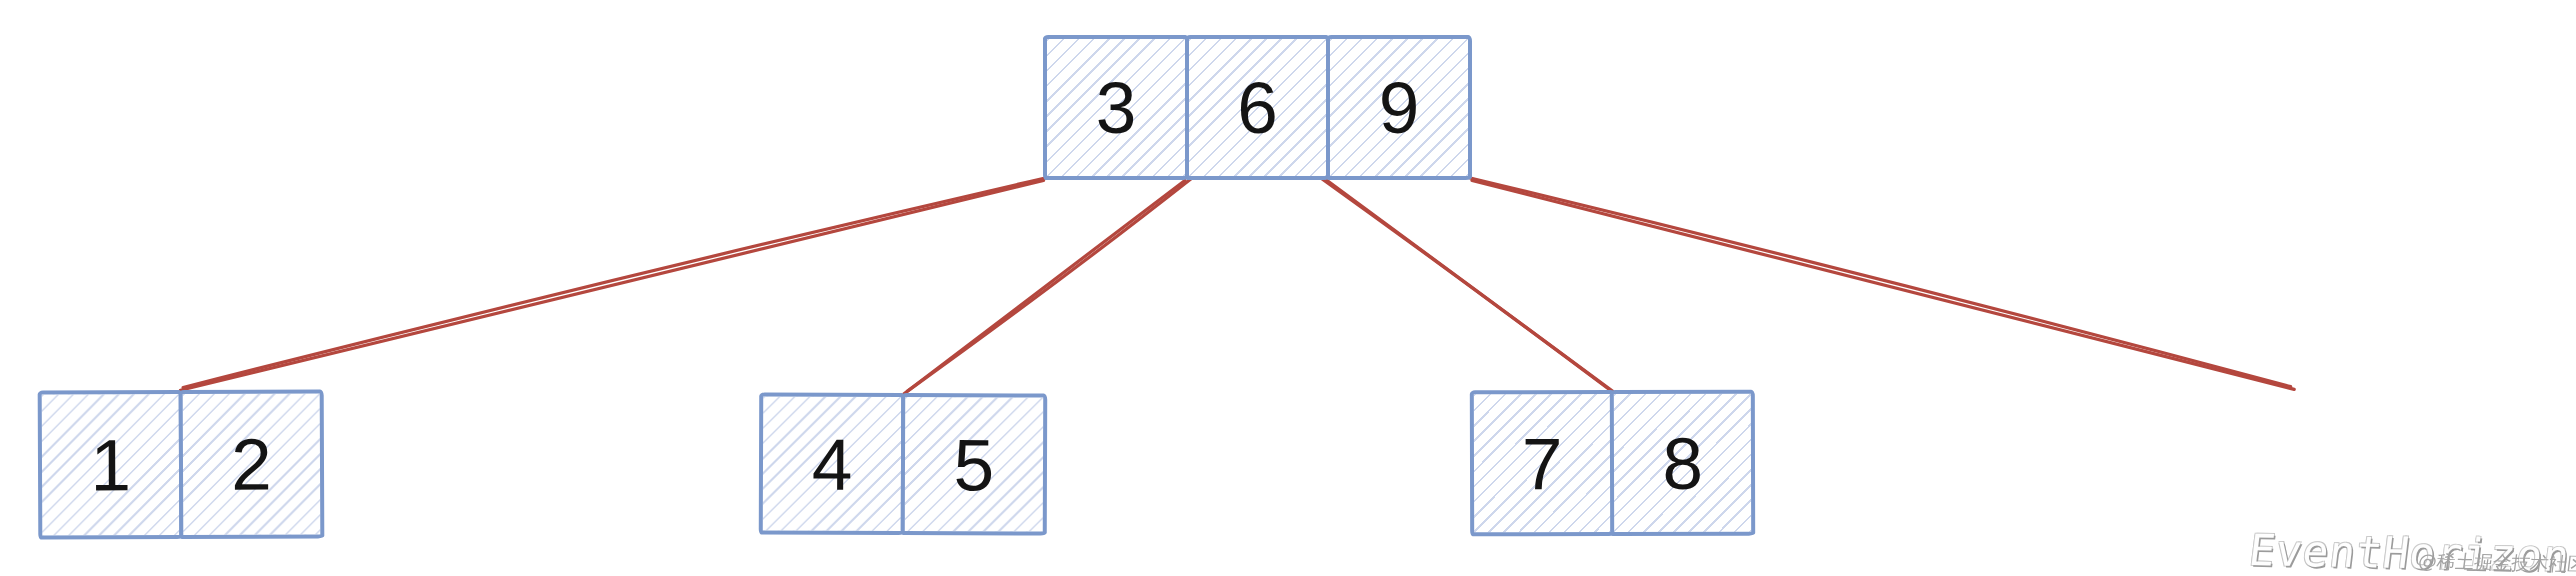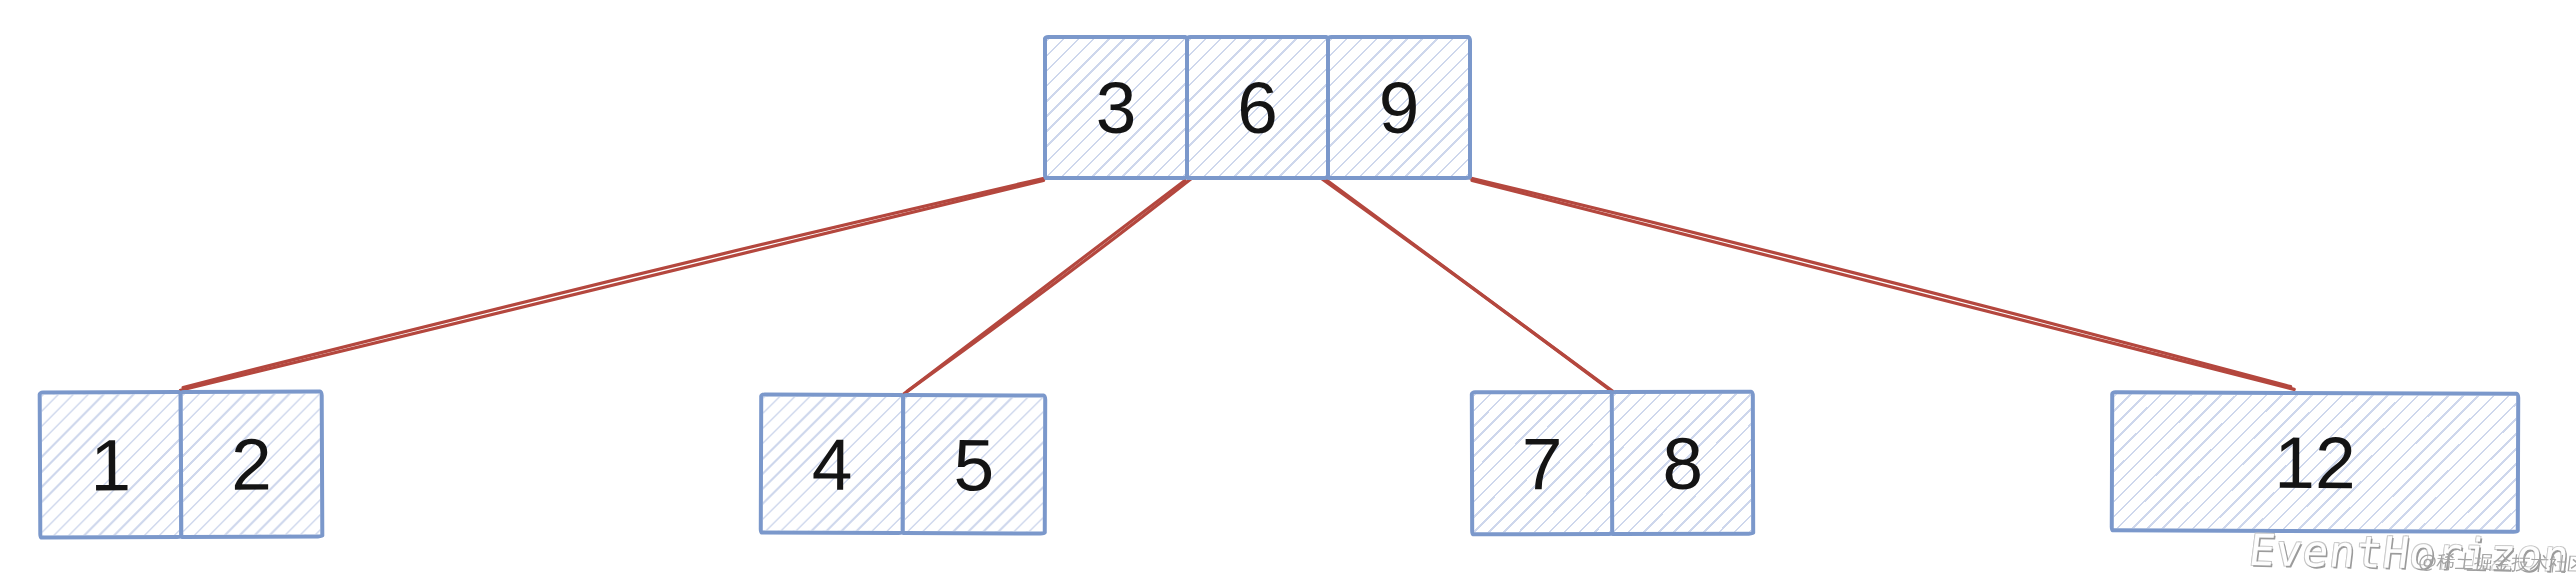--- a/index.html
+++ b/index.html
@@ -122,23 +122,20 @@
   <div class="node node-c3">
     <div class="cell">
       <span class="key">7</span>
     </div>
     <div class="cell">
       <span class="key">8</span>
     </div>
   </div>
 
   <div class="node node-c4">
-    <div class="cell">
-      <span class="key">12</span>
-    </div>
   </div>
 
   <div class="watermark">
     <div class="wm-title">EventHorizon</div>
     <div class="wm-sub">@稀土掘金技术社区</div>
   </div>
 
 </div>
 
 

